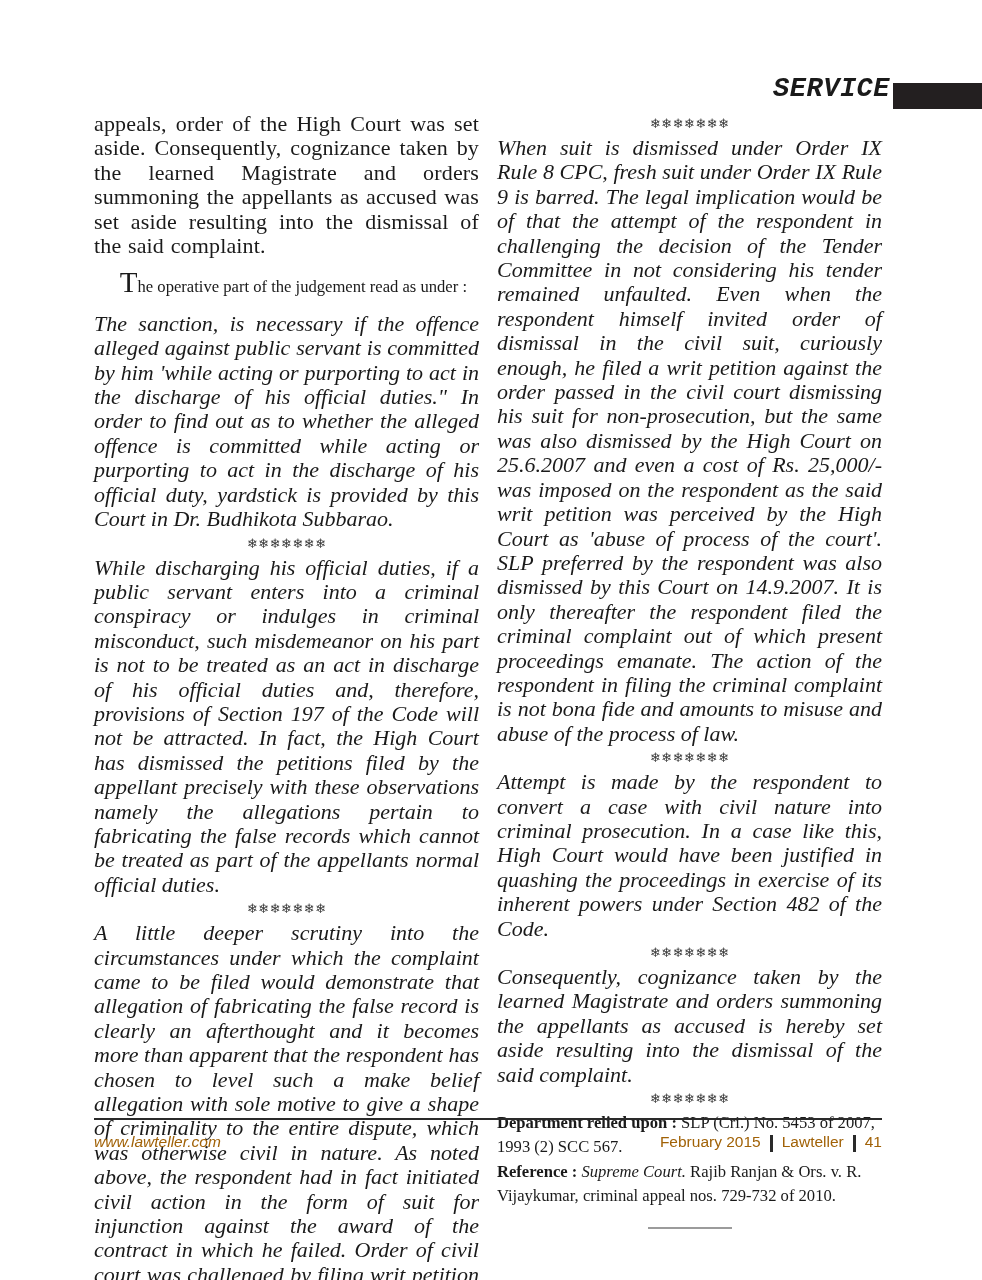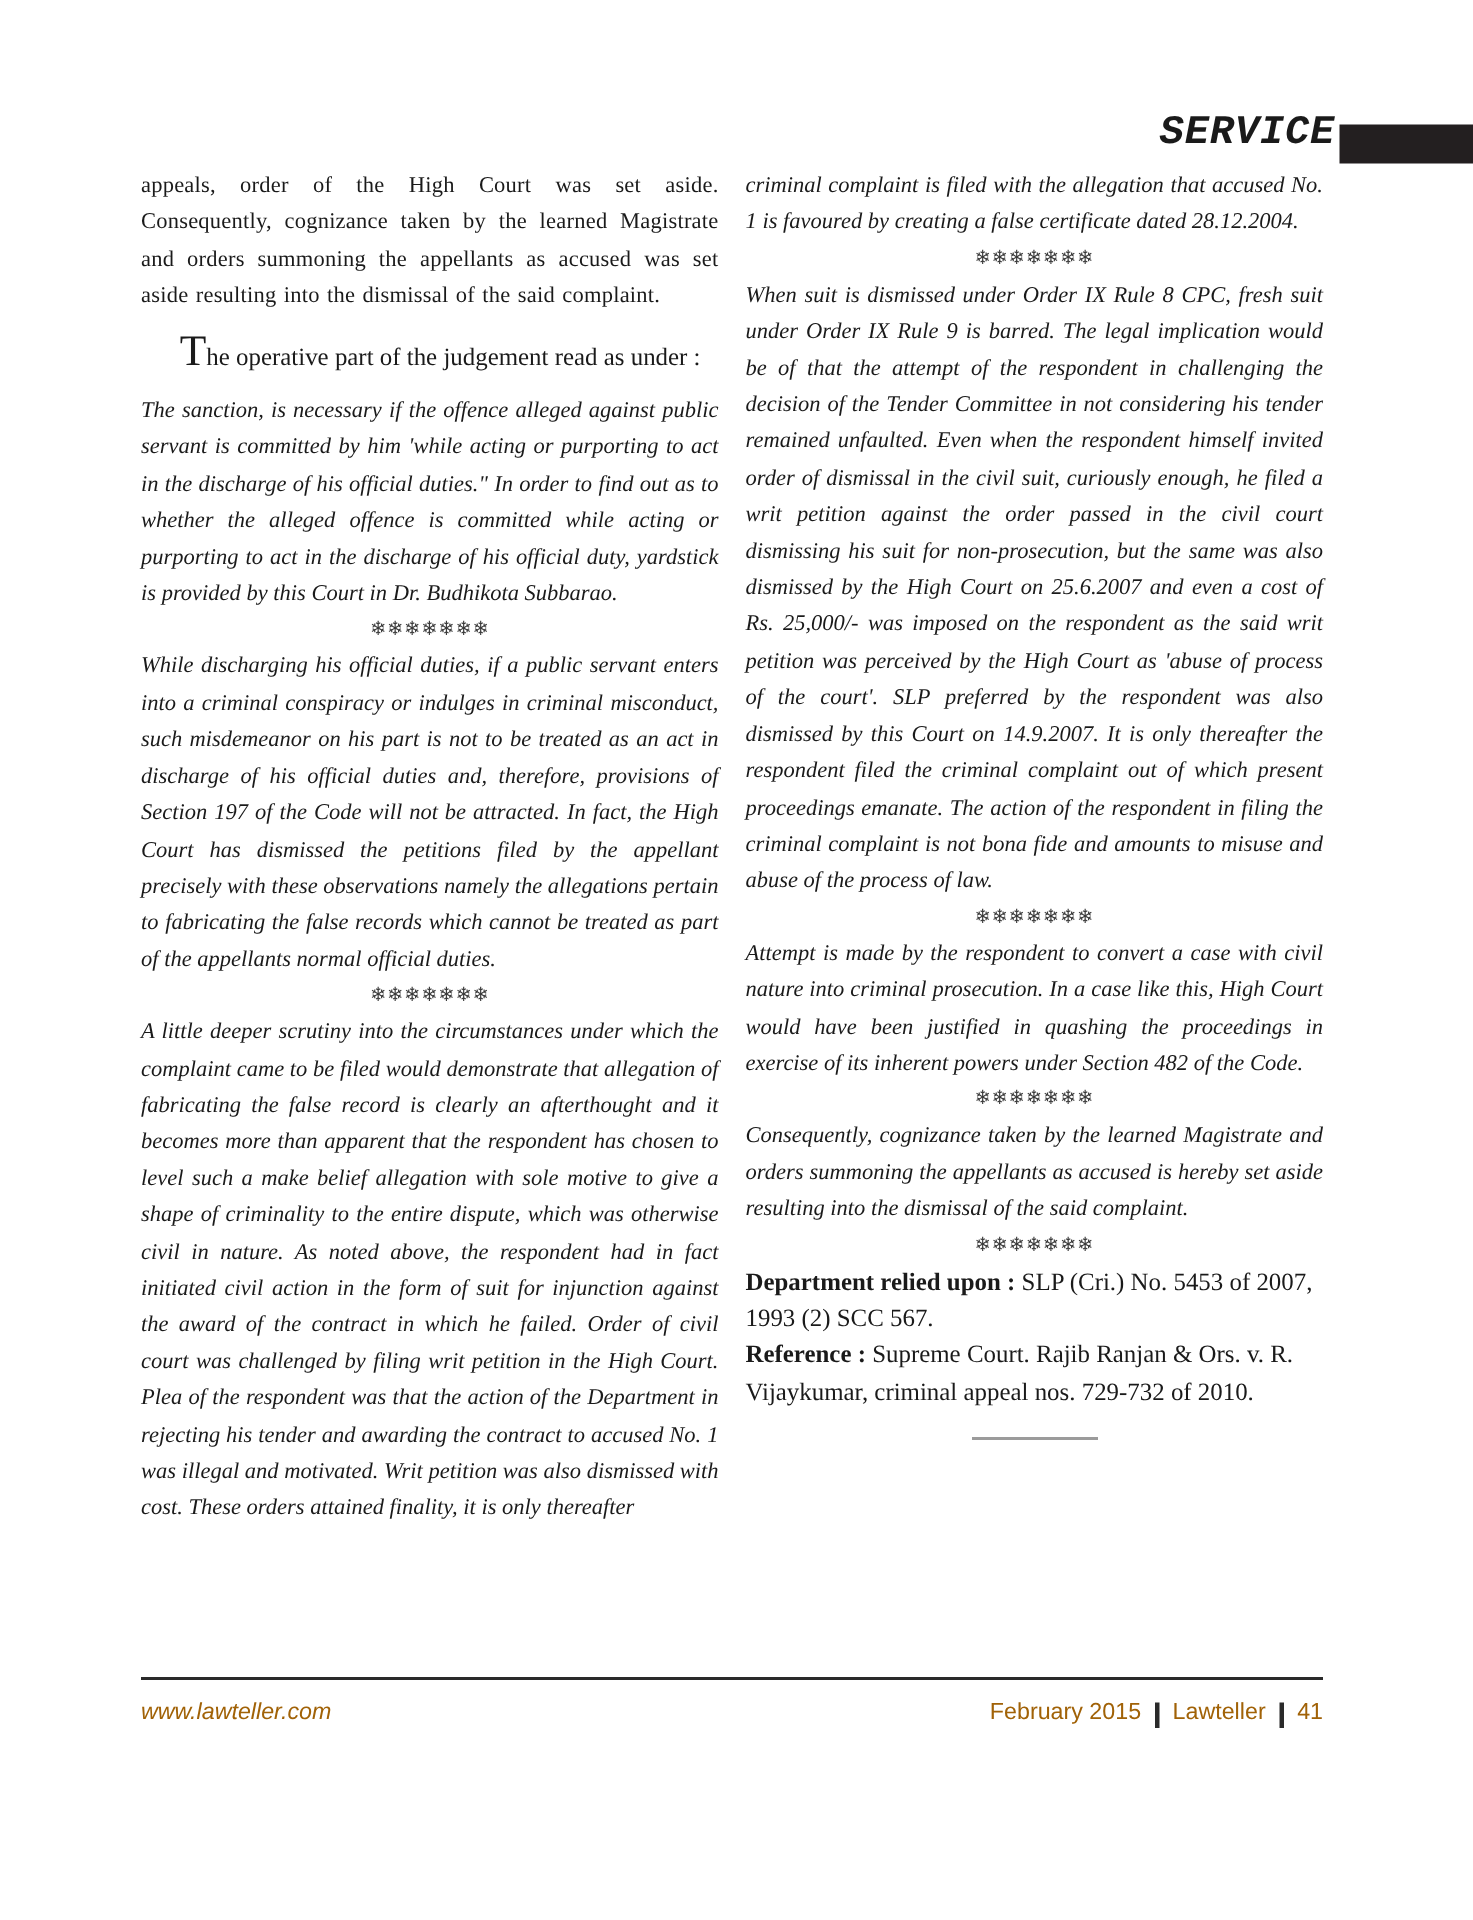--- a/index.html
+++ b/index.html
@@ -63,21 +63,21 @@
   .col {
     position: absolute;
     top: 0;
     width: 385px;
   }
   .col-left  { left: 0px; }
   .col-right { left: 403px; }
 
   p.body {
     margin: 0;
-    font-size: 15px;
+    font-size: 22px;
     line-height: 24.4px;
     text-align: justify;
     text-justify: inter-word;
     hyphens: none;
   }
   p.roman  { font-style: normal; }
   p.italic { font-style: italic; }
 
   p.roman.tight { letter-spacing: 0.15px; word-spacing: 1px; }
 
@@ -105,21 +105,21 @@
   }
 
   .refblock {
     margin: 0;
     font-size: 16.6px;
     line-height: 24.4px;
     text-align: left;
     font-style: normal;
   }
   .refblock .lbl { font-weight: bold; }
-  .refblock .ital { }
+  .refblock .ital { font-style: italic; }
 
   .short-rule {
     margin: 18px auto 0 auto;
     width: 84px;
     height: 2px;
     background: #9b9b9b;
   }
 
   
   .footer-rule {
@@ -189,21 +189,20 @@
       <p class="body italic">While discharging his official duties, if a public servant enters into a criminal conspiracy or indulges in criminal misconduct, such misdemeanor on his part is not to be treated as an act in discharge of his official duties and, therefore, provisions of Section 197 of the Code will not be attracted. In fact, the High Court has dismissed the petitions filed by the appellant precisely with these observations namely the allegations pertain to fabricating the false records which cannot be treated as part of the appellants normal official duties.</p>
 
       <div class="divider">❄❄❄❄❄❄❄</div>
 
       <p class="body italic">A little deeper scrutiny into the circumstances under which the complaint came to be filed would demonstrate that allegation of fabricating the false record is clearly an afterthought and it becomes more than apparent that the respondent has chosen to level such a make belief allegation with sole motive to give a shape of criminality to the entire dispute, which was otherwise civil in nature. As noted above, the respondent had in fact initiated civil action in the form of suit for injunction against the award of the contract in which he failed. Order of civil court was challenged by filing writ petition in the High Court. Plea of the respondent was that the action of the Department in rejecting his tender and awarding the contract to accused No. 1 was illegal and motivated. Writ petition was also dismissed with cost. These orders attained finality, it is only thereafter</p>
 
     </div>
 
     <div class="col col-right">
 
-      <p class="body italic">criminal complaint is filed with the allegation that accused No. 1 is favoured by creating a false certificate dated 28.12.2004.</p>
 
       <div class="divider">❄❄❄❄❄❄❄</div>
 
       <p class="body italic">When suit is dismissed under Order IX Rule 8 CPC, fresh suit under Order IX Rule 9 is barred. The legal implication would be of that the attempt of the respondent in challenging the decision of the Tender Committee in not considering his tender remained unfaulted. Even when the respondent himself invited order of dismissal in the civil suit, curiously enough, he filed a writ petition against the order passed in the civil court dismissing his suit for non-prosecution, but the same was also dismissed by the High Court on 25.6.2007 and even a cost of Rs. 25,000/- was imposed on the respondent as the said writ petition was perceived by the High Court as 'abuse of process of the court'. SLP preferred by the respondent was also dismissed by this Court on 14.9.2007. It is only thereafter the respondent filed the criminal complaint out of which present proceedings emanate. The action of the respondent in filing the criminal complaint is not bona fide and amounts to misuse and abuse of the process of law.</p>
 
       <div class="divider">❄❄❄❄❄❄❄</div>
 
       <p class="body italic">Attempt is made by the respondent to convert a case with civil nature into criminal prosecution. In a case like this, High Court would have been justified in quashing the proceedings in exercise of its inherent powers under Section 482 of the Code.</p>
 
       <div class="divider">❄❄❄❄❄❄❄</div>

